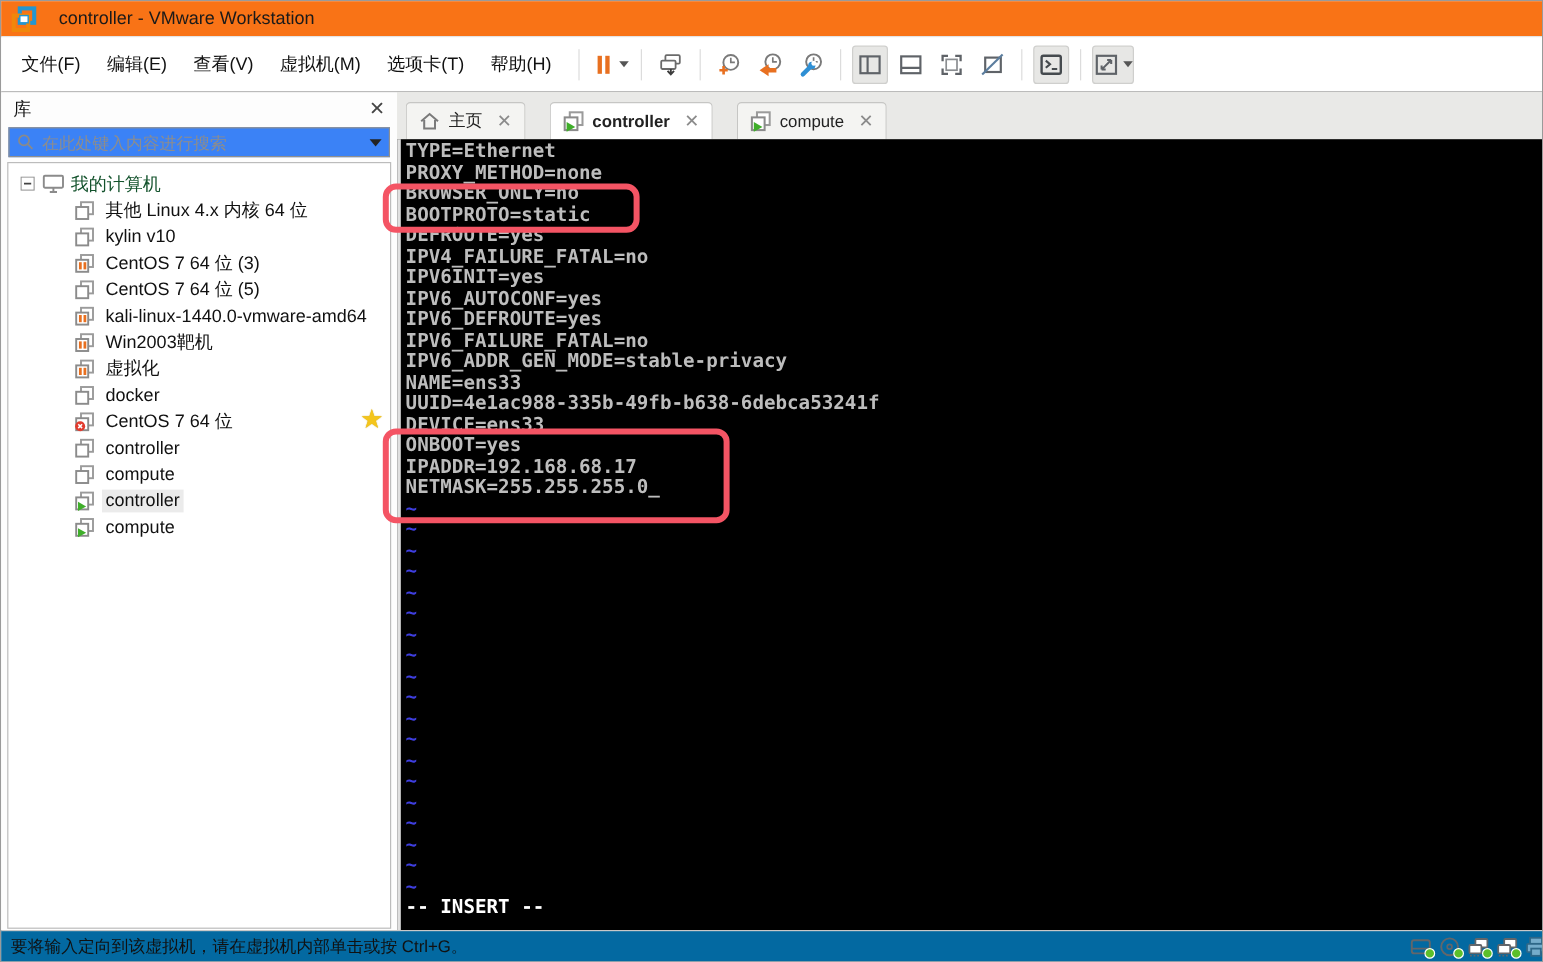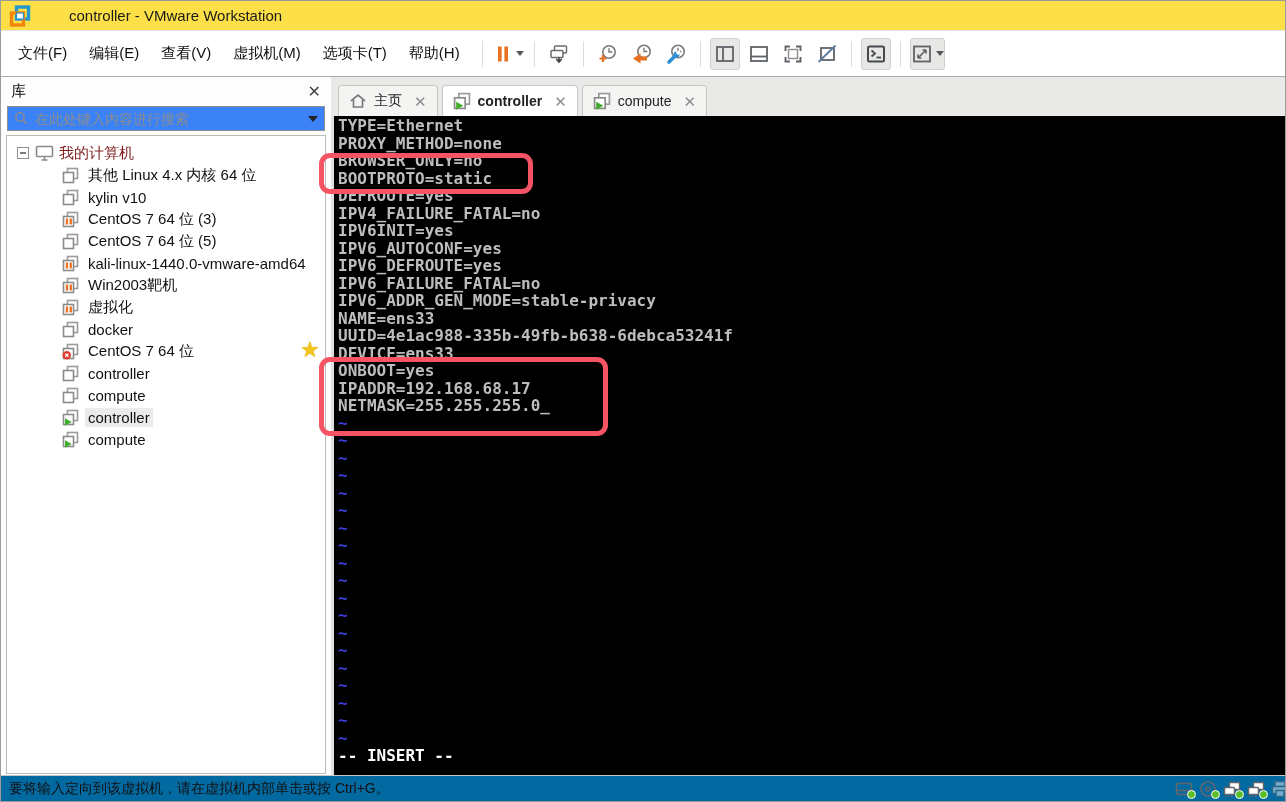--- a/index.html
+++ b/index.html
@@ -3,21 +3,21 @@
 <meta charset="utf-8">
 <style>
   * { margin:0; padding:0; box-sizing:border-box; }
   html,body { width:1286px; height:802px; overflow:hidden; background:#fff;
     font-family:"Liberation Sans","DejaVu Sans",sans-serif; }
   .window { position:relative; width:1286px; height:802px; background:#fff;
     display:flex; flex-direction:column; border:1px solid #9a9a9a; }
 
   
   .titlebar { height:30px; display:flex; align-items:center; padding-left:8px;
-    background:#fde047; border-bottom:1px solid #e4e4e4; flex:none;gap:20px; }
+    background:#f97316; border-bottom:1px solid #e4e4e4; flex:none; }
   .titlebar .logo { width:22px; height:22px; margin-right:18px; }
   .titlebar .title { font-size:15px; color:#1a1a1a; }
 
   
   .menubar { height:46px; flex:none; display:flex; align-items:center;
     background:#fff; border-bottom:1px solid #ababab; padding-left:6px; }
   .menus { display:flex; align-items:flex-start; }
   .menu-item { font-size:15px; color:#111; padding:6px 11px; cursor:default; }
   .toolbar { display:flex; align-items:center; margin-left:4px; }
   .tool-sep { width:1px; height:26px; background:#dcdcdc; margin:0 7px; flex:none; }
@@ -39,39 +39,39 @@
     background:#3b82f6; display:flex; align-items:center; padding:0 6px; }
   .search-row svg { flex:none; margin-right:6px; }
   .search-input { flex:1; border:none; outline:none; font-size:14px; color:#333;
     font-family:"Liberation Sans","DejaVu Sans",sans-serif; background:transparent; }
   .search-input::placeholder { color:#8d8d8d; opacity:1; }
   .search-caret { width:0; height:0; border-left:5px solid transparent; border-right:5px solid transparent;
     border-top:6px solid #222; flex:none; }
   .tree { flex:1; margin:0 5px 1px 5px; border:1px solid #bcbcbc; background:#fff;
     overflow:hidden; padding-top:6px; position:relative; }
   .tree-root-row { display:flex; align-items:center; height:22px; padding-left:10px; }
-  .tree-root-row .lbl { font-size:15px; color:#7f1d1d; margin-left:5px; }
+  .tree-root-row .lbl { font-size:15px; color:#14532d; margin-left:5px; }
   .expander { flex:none; }
   .host-ic { flex:none; margin-left:6px; }
   .tree-row { display:flex; align-items:center; height:22px; padding-left:55px; }
   .vm-ic { width:17px; height:17px; flex:none; position:relative; }
   .vm-ic svg { display:none; position:absolute; left:0; top:0; }
   .vm-ic.off        .ic-off  { display:block; }
   .vm-ic.suspended  .ic-susp { display:block; }
   .vm-ic.running    .ic-run  { display:block; }
   .vm-ic.error      .ic-err  { display:block; }
   .tree-label { font-size:15px; color:#111; margin-left:6px; padding:1px 3px; white-space:nowrap; }
   .tree-label.selected { background:#ebebeb; }
   .star { position:absolute; left:299px; top:338px; font-size:22px; color:#f4c51c;
     text-shadow:0 0 1px #c79b00; z-index:6; line-height:1; }
 
   
   .content { flex:1; display:flex; flex-direction:column; min-width:0; background:#e9e9e7; }
   .tabbar { height:39px; flex:none; display:flex; align-items:flex-end; padding-left:7px;
-    background:#e9e9e7; }
+    background:#e9e9e7;gap:16px; }
   .tab { height:31px; display:flex; align-items:center; padding:0 10px; margin-right:4px;
     border:1px solid #c6c6c4; border-bottom:none; border-radius:4px 4px 0 0;
     background:#f4f4f2; font-size:14px; color:#222; }
   .tab.active { background:#fff; font-weight:bold; }
   .tab-ic { width:18px; height:18px; margin-right:7px; position:relative; flex:none; }
   .tab-ic svg { display:none; position:absolute; left:0; top:0; }
   .tab-ic.home .ic-home { display:block; }
   .tab-ic.vmrun .ic-vmrun { display:block; }
   .tab-label { white-space:nowrap; }
   .tab-close { margin-left:12px; color:#8b8b8b; font-size:15px; font-weight:normal; line-height:1; }

